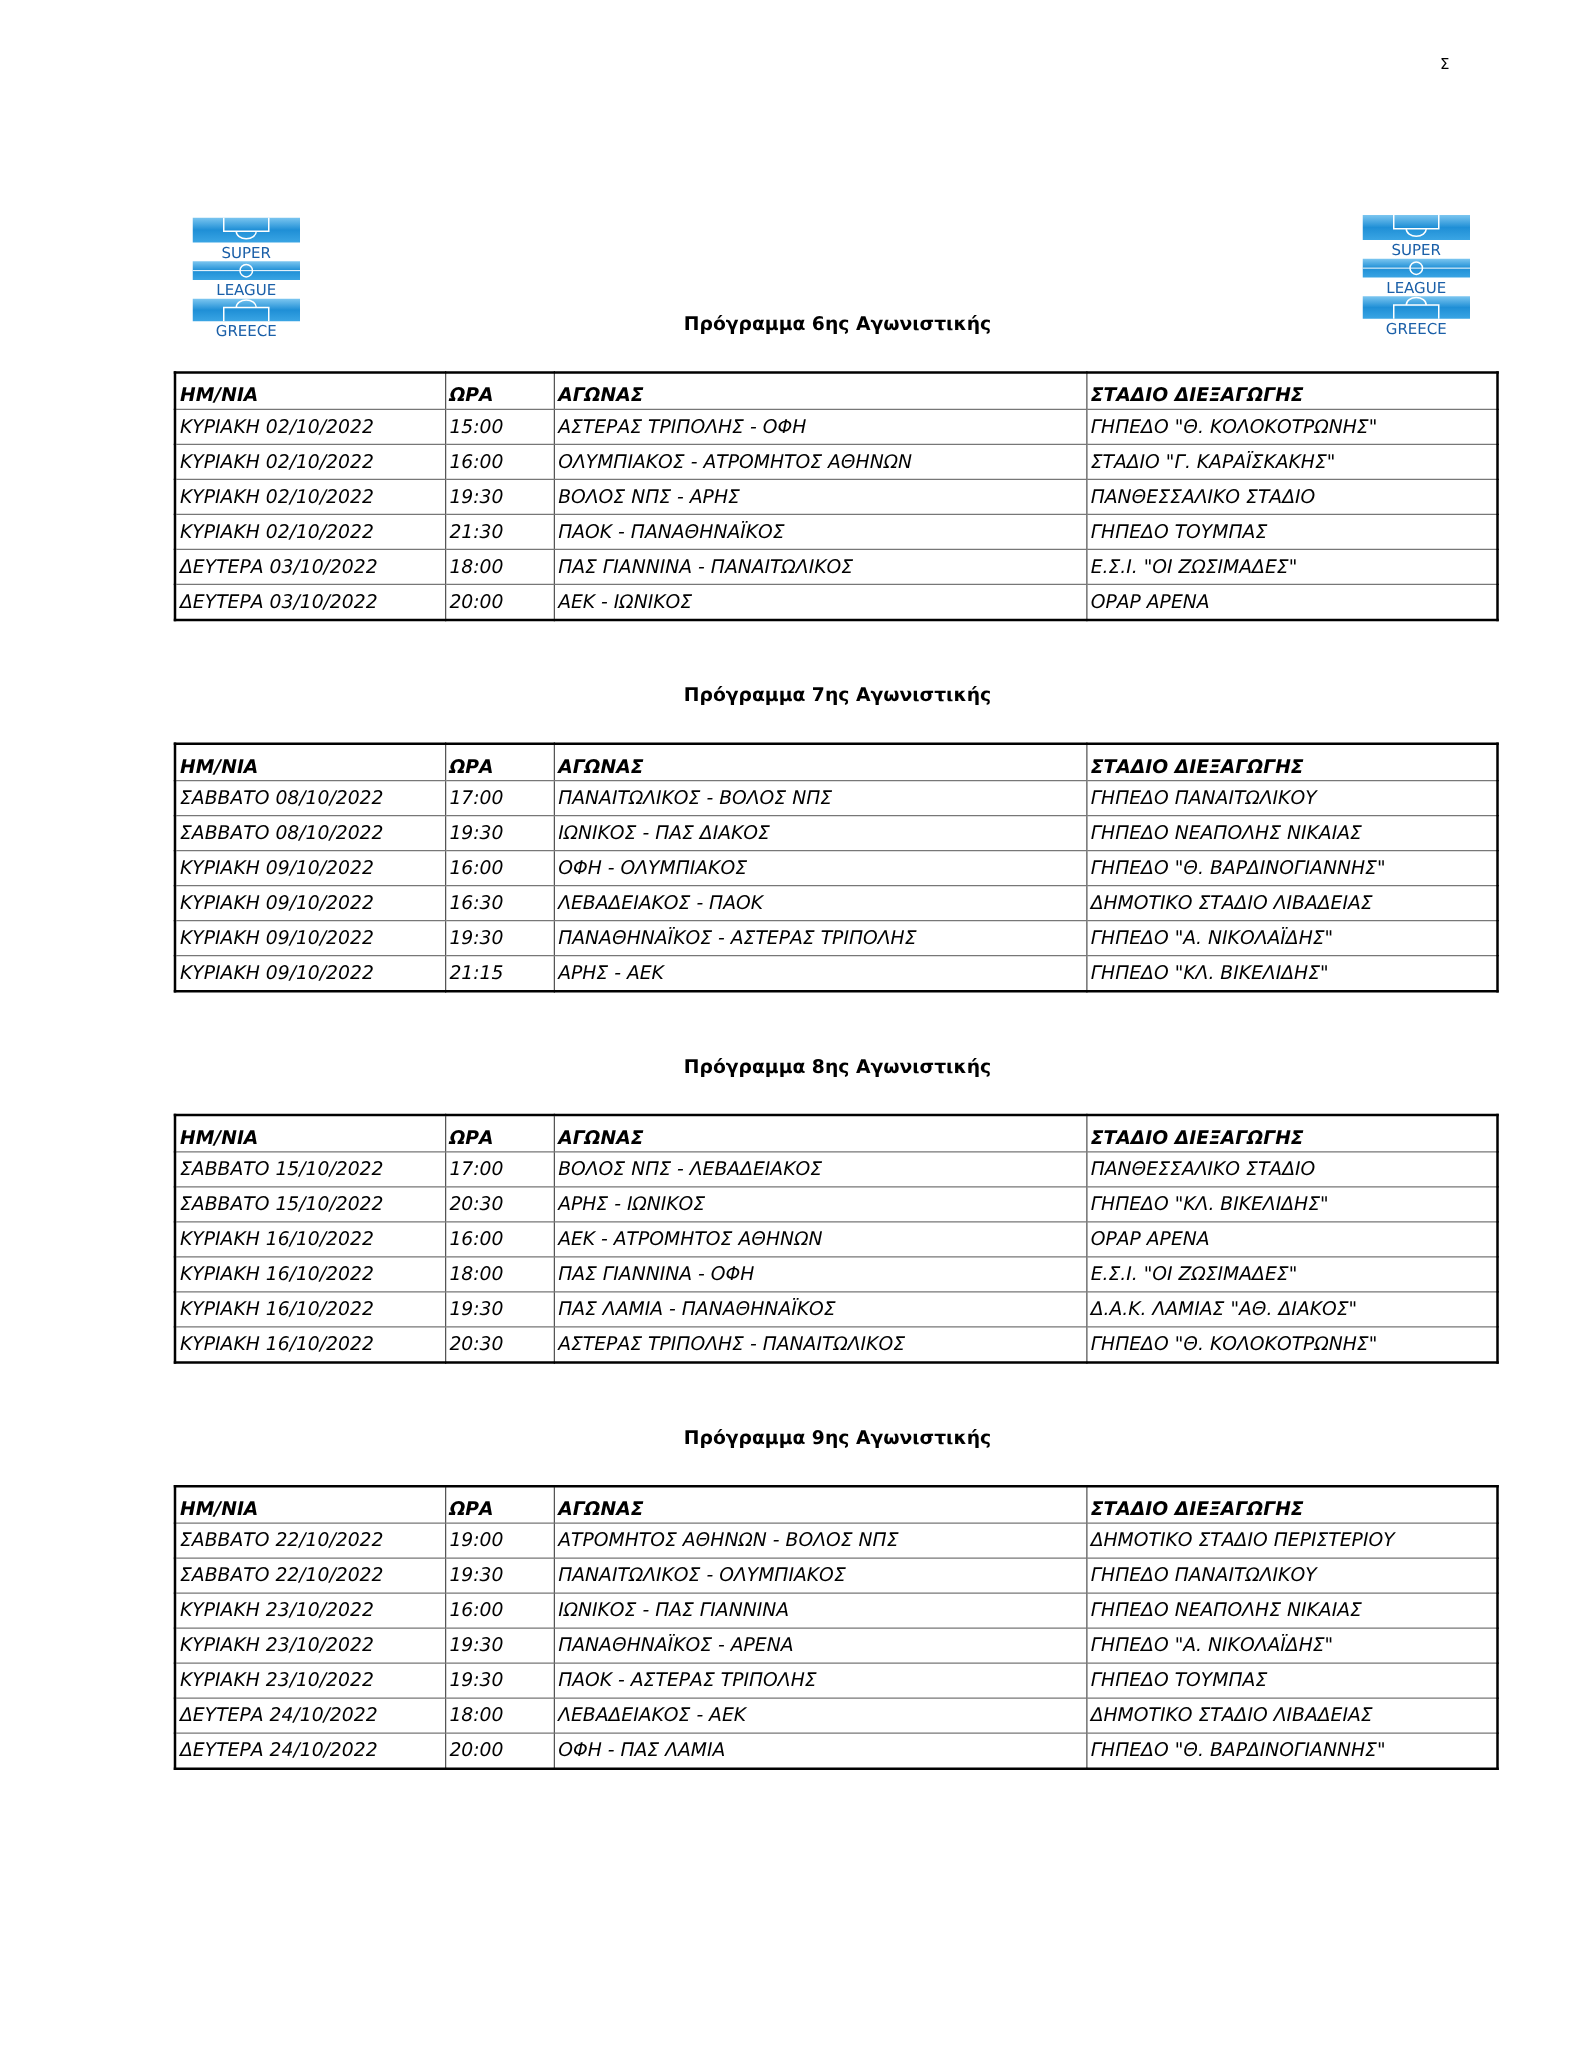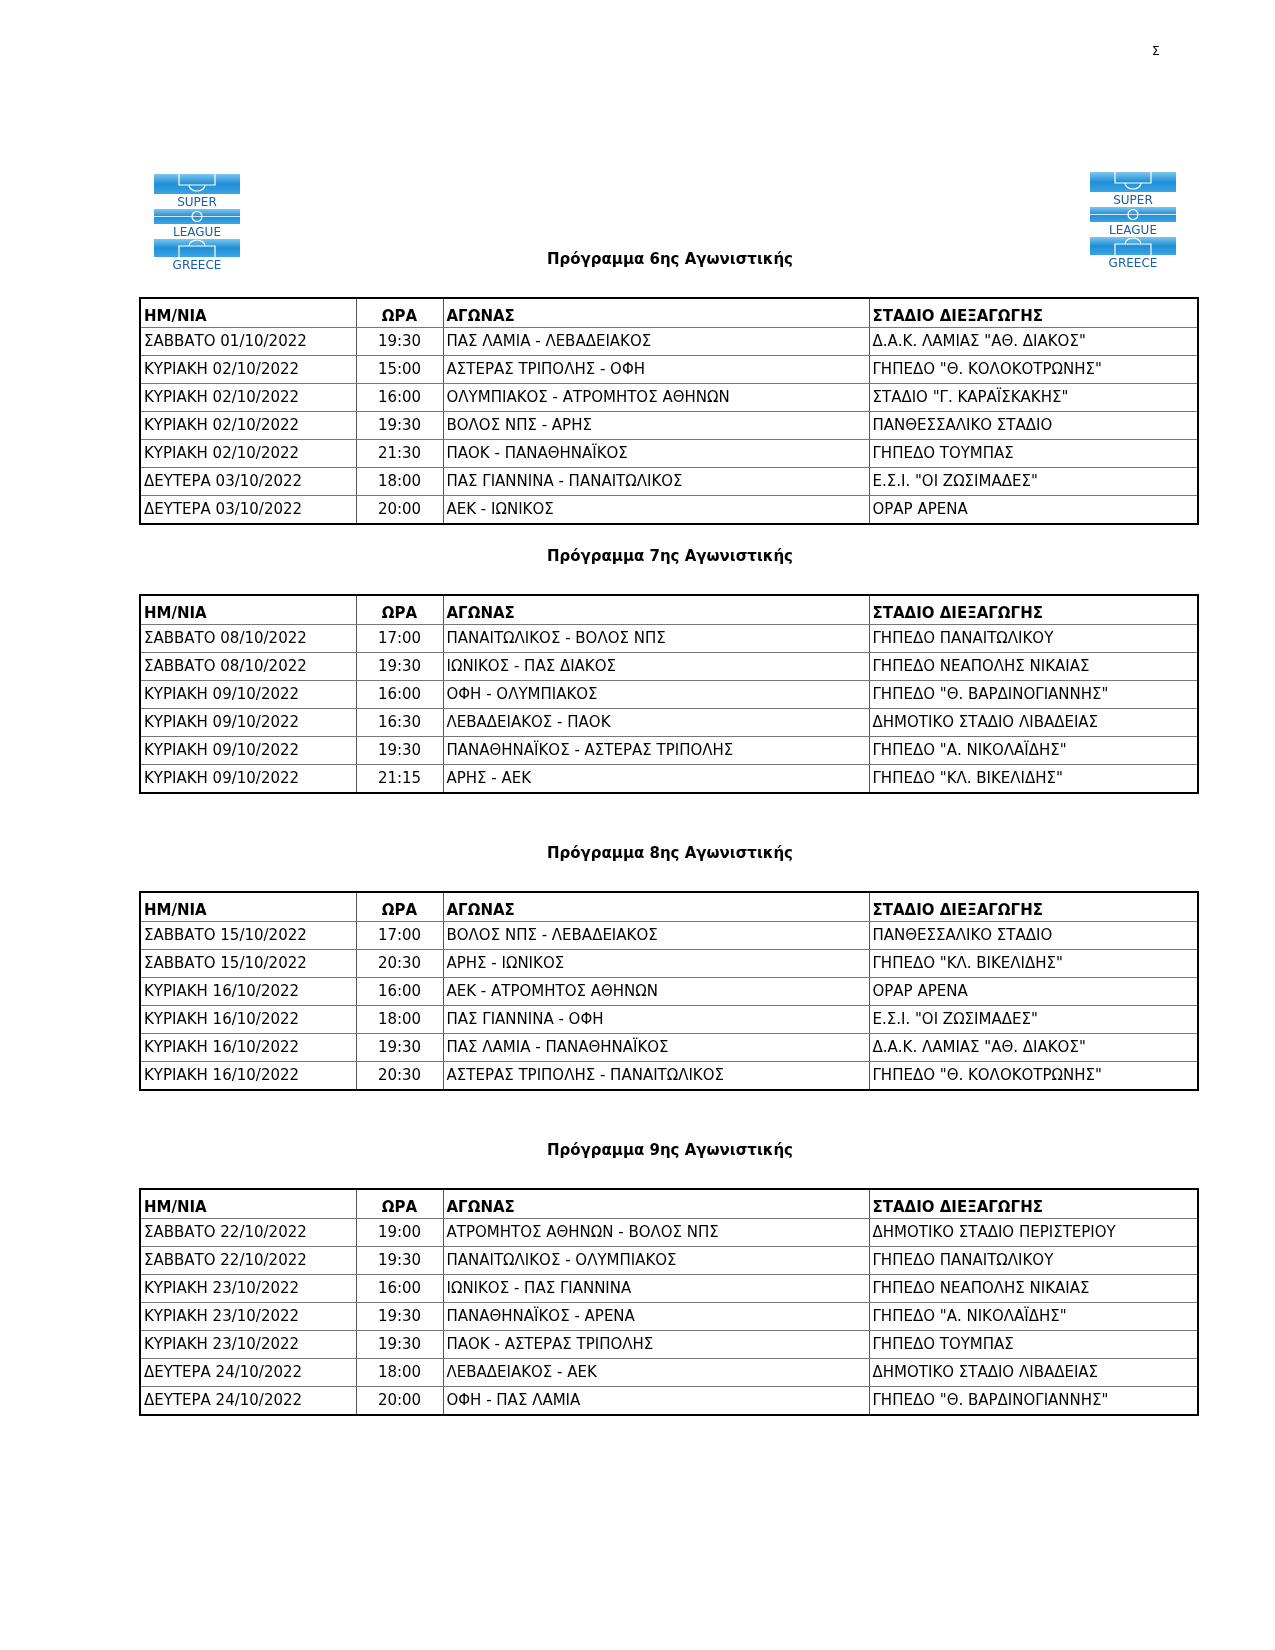--- a/index.html
+++ b/index.html
@@ -20,34 +20,35 @@
     .section-title {
       position: absolute; left: 0; width: 1340px; text-align: center;
       font-weight: bold; font-size: 15px;
     }
     table.schedule {
       position: absolute; left: 139px; width: 1058px;
       border-collapse: collapse;
       border: 2.5px solid #000;
       table-layout: fixed;
       font-size: 15px;
+      font-style: italic;
     }
     table.schedule td, table.schedule th {
       height: 27px; padding: 0 3px; line-height: 27px;
       border-left: 1px solid #555; border-right: 1px solid #555;
       border-top: 1px solid #777; border-bottom: 1px solid #777;
       white-space: nowrap; overflow: hidden;
       text-align: left; font-weight: normal;
       vertical-align: bottom;
     }
     table.schedule th {
       font-weight: bold; height: 28px; line-height: 22px;
       border-top: none;
     }
-    table.schedule th.time, table.schedule td.time { text-align: center; }
+    table.schedule th.time, table.schedule td.time { }
     col.c-date { width: 216px; }
     col.c-time { width: 87px; }
     col.c-match { width: 426px; }
     col.c-venue { width: 329px; }
   </style>
 </head>
 <body>
 
 <div class="page-mark">Σ</div>
 
@@ -110,26 +111,20 @@
     <thead>
       <tr>
         <th>ΗΜ/ΝΙΑ</th>
         <th class="time">ΩΡΑ</th>
         <th>ΑΓΩΝΑΣ</th>
         <th>ΣΤΑΔΙΟ ΔΙΕΞΑΓΩΓΗΣ</th>
       </tr>
     </thead>
     <tbody>
         <tr>
-          <td>ΣΑΒΒΑΤΟ 01/10/2022</td>
-          <td class="time">19:30</td>
-          <td>ΠΑΣ ΛΑΜΙΑ - ΛΕΒΑΔΕΙΑΚΟΣ</td>
-          <td>Δ.Α.Κ. ΛΑΜΙΑΣ "ΑΘ. ΔΙΑΚΟΣ"</td>
-        </tr>
-        <tr>
           <td>ΚΥΡΙΑΚΗ 02/10/2022</td>
           <td class="time">15:00</td>
           <td>ΑΣΤΕΡΑΣ ΤΡΙΠΟΛΗΣ - ΟΦΗ</td>
           <td>ΓΗΠΕΔΟ "Θ. ΚΟΛΟΚΟΤΡΩΝΗΣ"</td>
         </tr>
         <tr>
           <td>ΚΥΡΙΑΚΗ 02/10/2022</td>
           <td class="time">16:00</td>
           <td>ΟΛΥΜΠΙΑΚΟΣ - ΑΤΡΟΜΗΤΟΣ ΑΘΗΝΩΝ</td>
           <td>ΣΤΑΔΙΟ "Γ. ΚΑΡΑΪΣΚΑΚΗΣ"</td>

